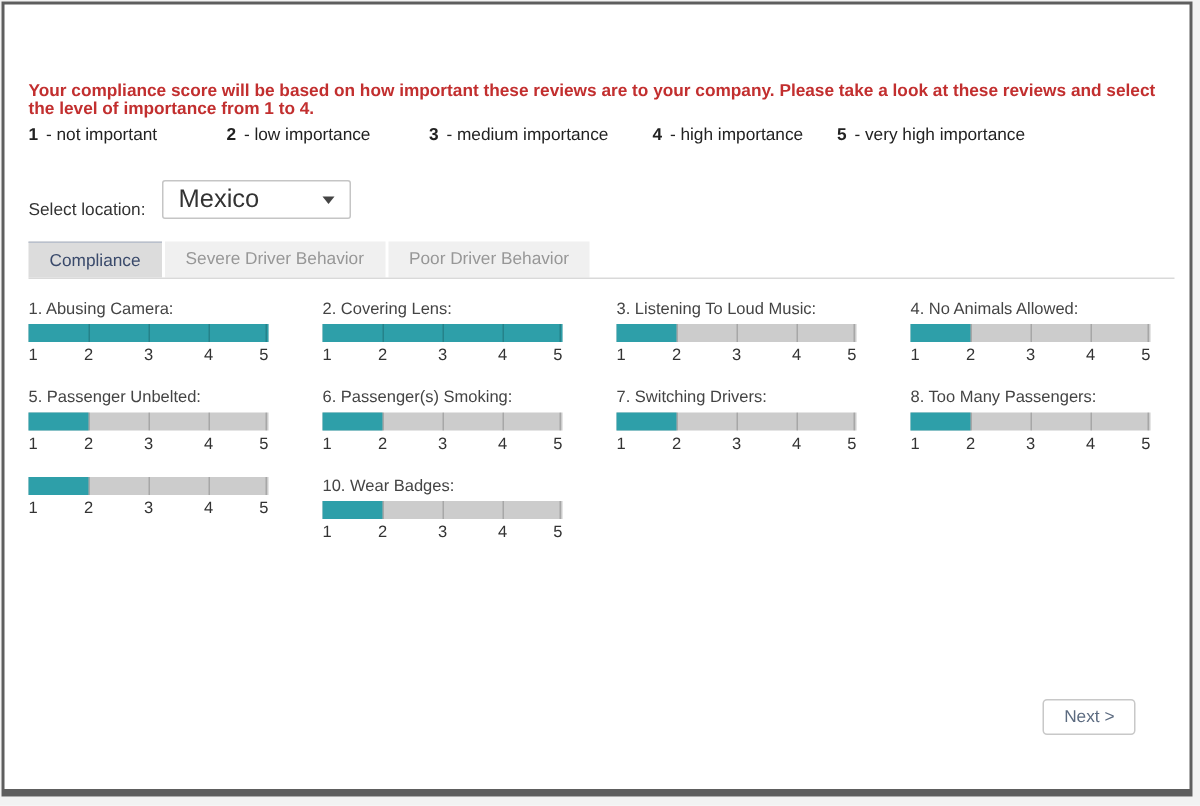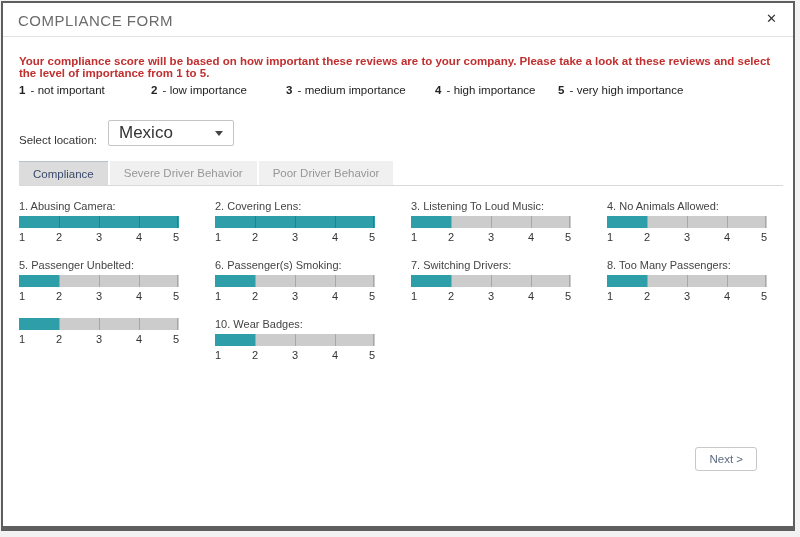--- a/index.html
+++ b/index.html
@@ -34,34 +34,30 @@
     grid-template-columns:repeat(4,160px); column-gap:36px; row-gap:14px; }
   .slabel { font-size:11px; color:#444; margin-bottom:4px; white-space:nowrap; }
   .track { position:relative; height:12px; width:160px; }
   .fill { position:absolute; left:0; top:0; height:100%; }
   .tick { position:absolute; top:0; width:1px; height:100%; background:rgba(0,0,0,0.18); }
   .scale { position:relative; height:14px; margin-top:3px; font-size:11px; color:#333; }
   .scale span { position:absolute; top:0; transform:translateX(-50%); }
   .scale span:first-child { left:0 !important; transform:none; }
   .scale span:last-child { left:auto !important; right:0; transform:none; }
   .note { position:absolute; top:443px; left:16px; color:#c22f2f; font-size:11.5px; font-weight:bold; }
-  .footer { position:absolute; top:444px; right:36px; }
+  .footer { position:absolute; top:463px; right:36px; }
   .next { font-family:"Liberation Sans", sans-serif; font-size:11.5px; color:#5c6b80;
     background:#fff; border:1px solid #c8c8c8; border-radius:3px; padding:5px 13px; cursor:pointer; }
 </style>
 </head>
 <body>
 
 <div class="dialog">
-  <div class="header">
-    <span class="title">COMPLIANCE FORM</span>
-    <span class="close">✕</span>
-  </div>
-
-  <div class="intro">Your compliance score will be based on how important these reviews are to your company. Please take a look at these reviews and select the level of importance from 1 to 5.</div>
+
+  <div class="intro">Your compliance score will be based on how important these reviews are to your company. Please take a look at these reviews and select the level of importance from 1 to 4.</div>
 
   <div class="legend" id="legend">
       <span class="leg-item"><b>1</b> - not important</span>
       <span class="leg-item"><b>2</b> - low importance</span>
       <span class="leg-item"><b>3</b> - medium importance</span>
       <span class="leg-item"><b>4</b> - high importance</span>
       <span class="leg-item"><b>5</b> - very high importance</span>
     </div>
 
   <div class="loc-row">

